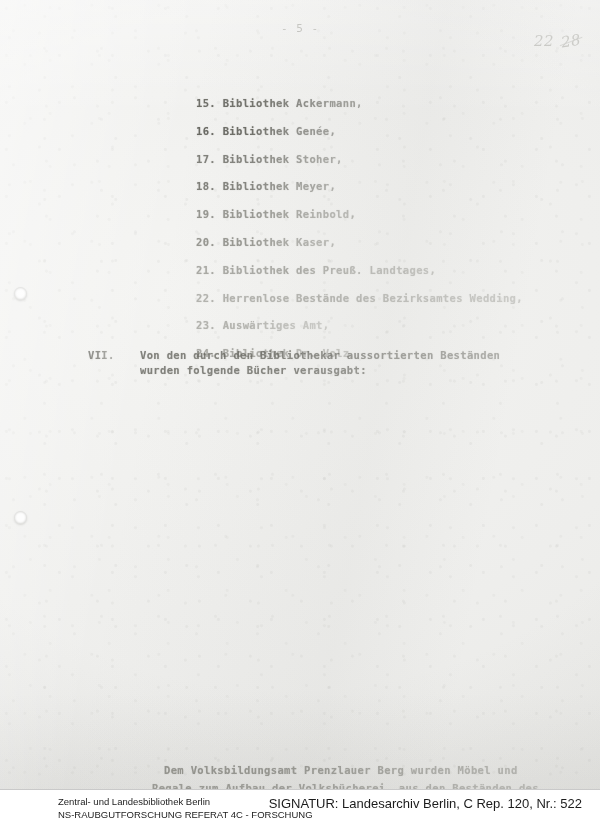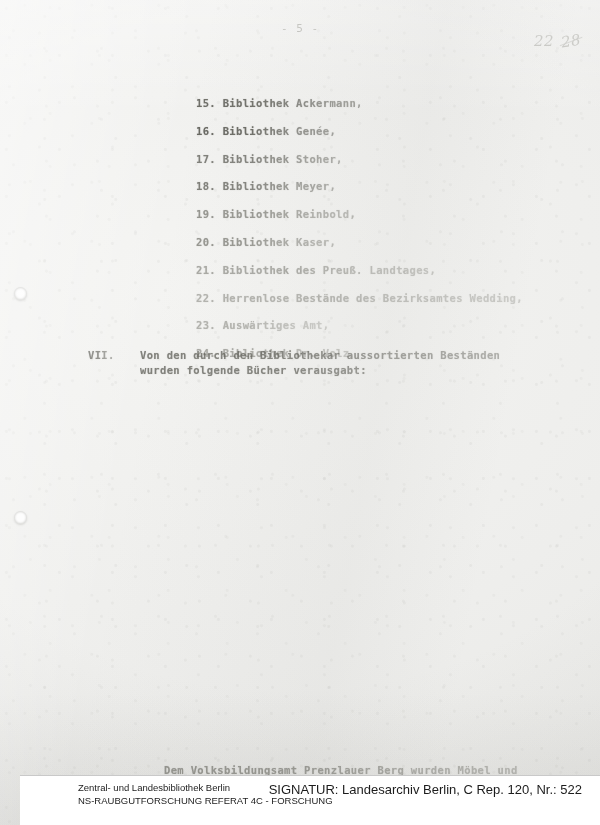--- a/index.html
+++ b/index.html
@@ -109,24 +109,23 @@
 
   
   #section-roman { left: 88px; top: 348px; }
   #section-text  { left: 140px; top: 348px; line-height: 15px; }
 
   .entry { position: absolute; }
 
   
   #footer-bar {
     position: absolute; left: 0; right: 0; bottom: 0;
-    height: 50px;
+    height: 36px;
     background: #ffffff;
     border-top: 1px solid #c9c9c9;
-    margin-left: 20px;
   }
   #footer-left {
     position: absolute; left: 58px; top: 6px;
     font-size: 9.5px; line-height: 12.5px; color: #1c1c1c;
     white-space: pre-line;
   }
   #footer-right {
     position: absolute; right: 18px; top: 6px;
     font-size: 13px; color: #1c1c1c; white-space: pre;
   }

